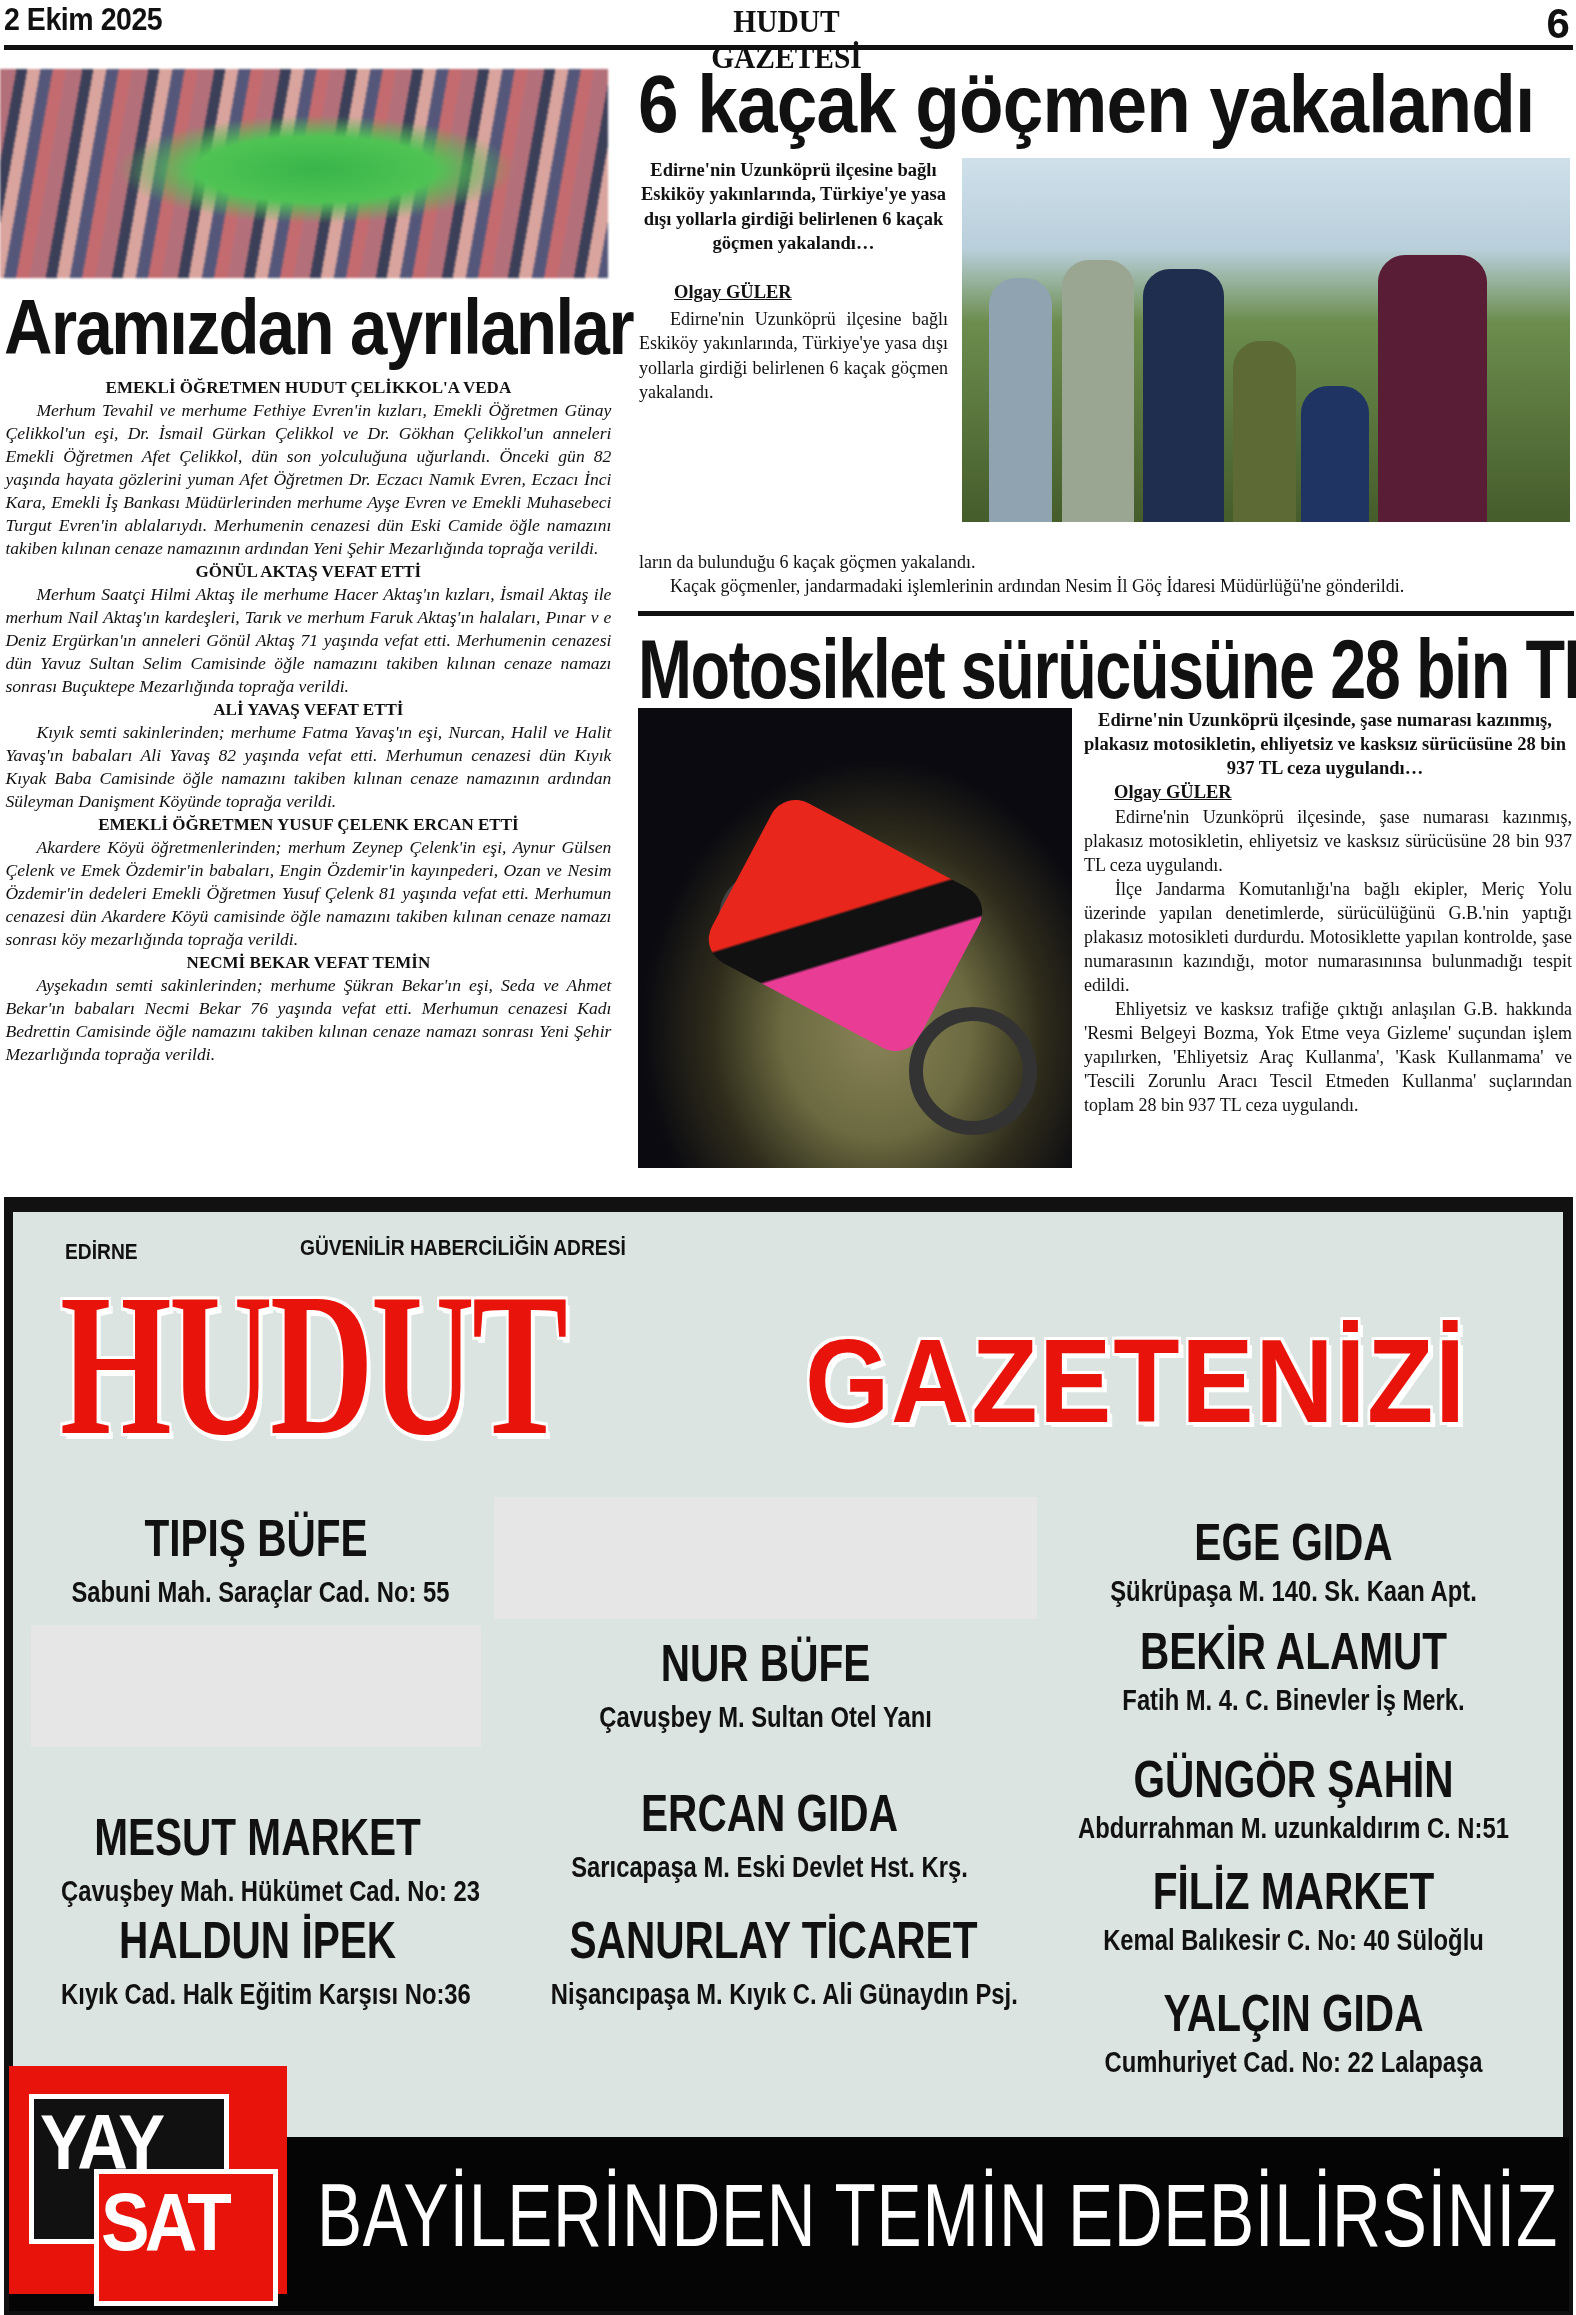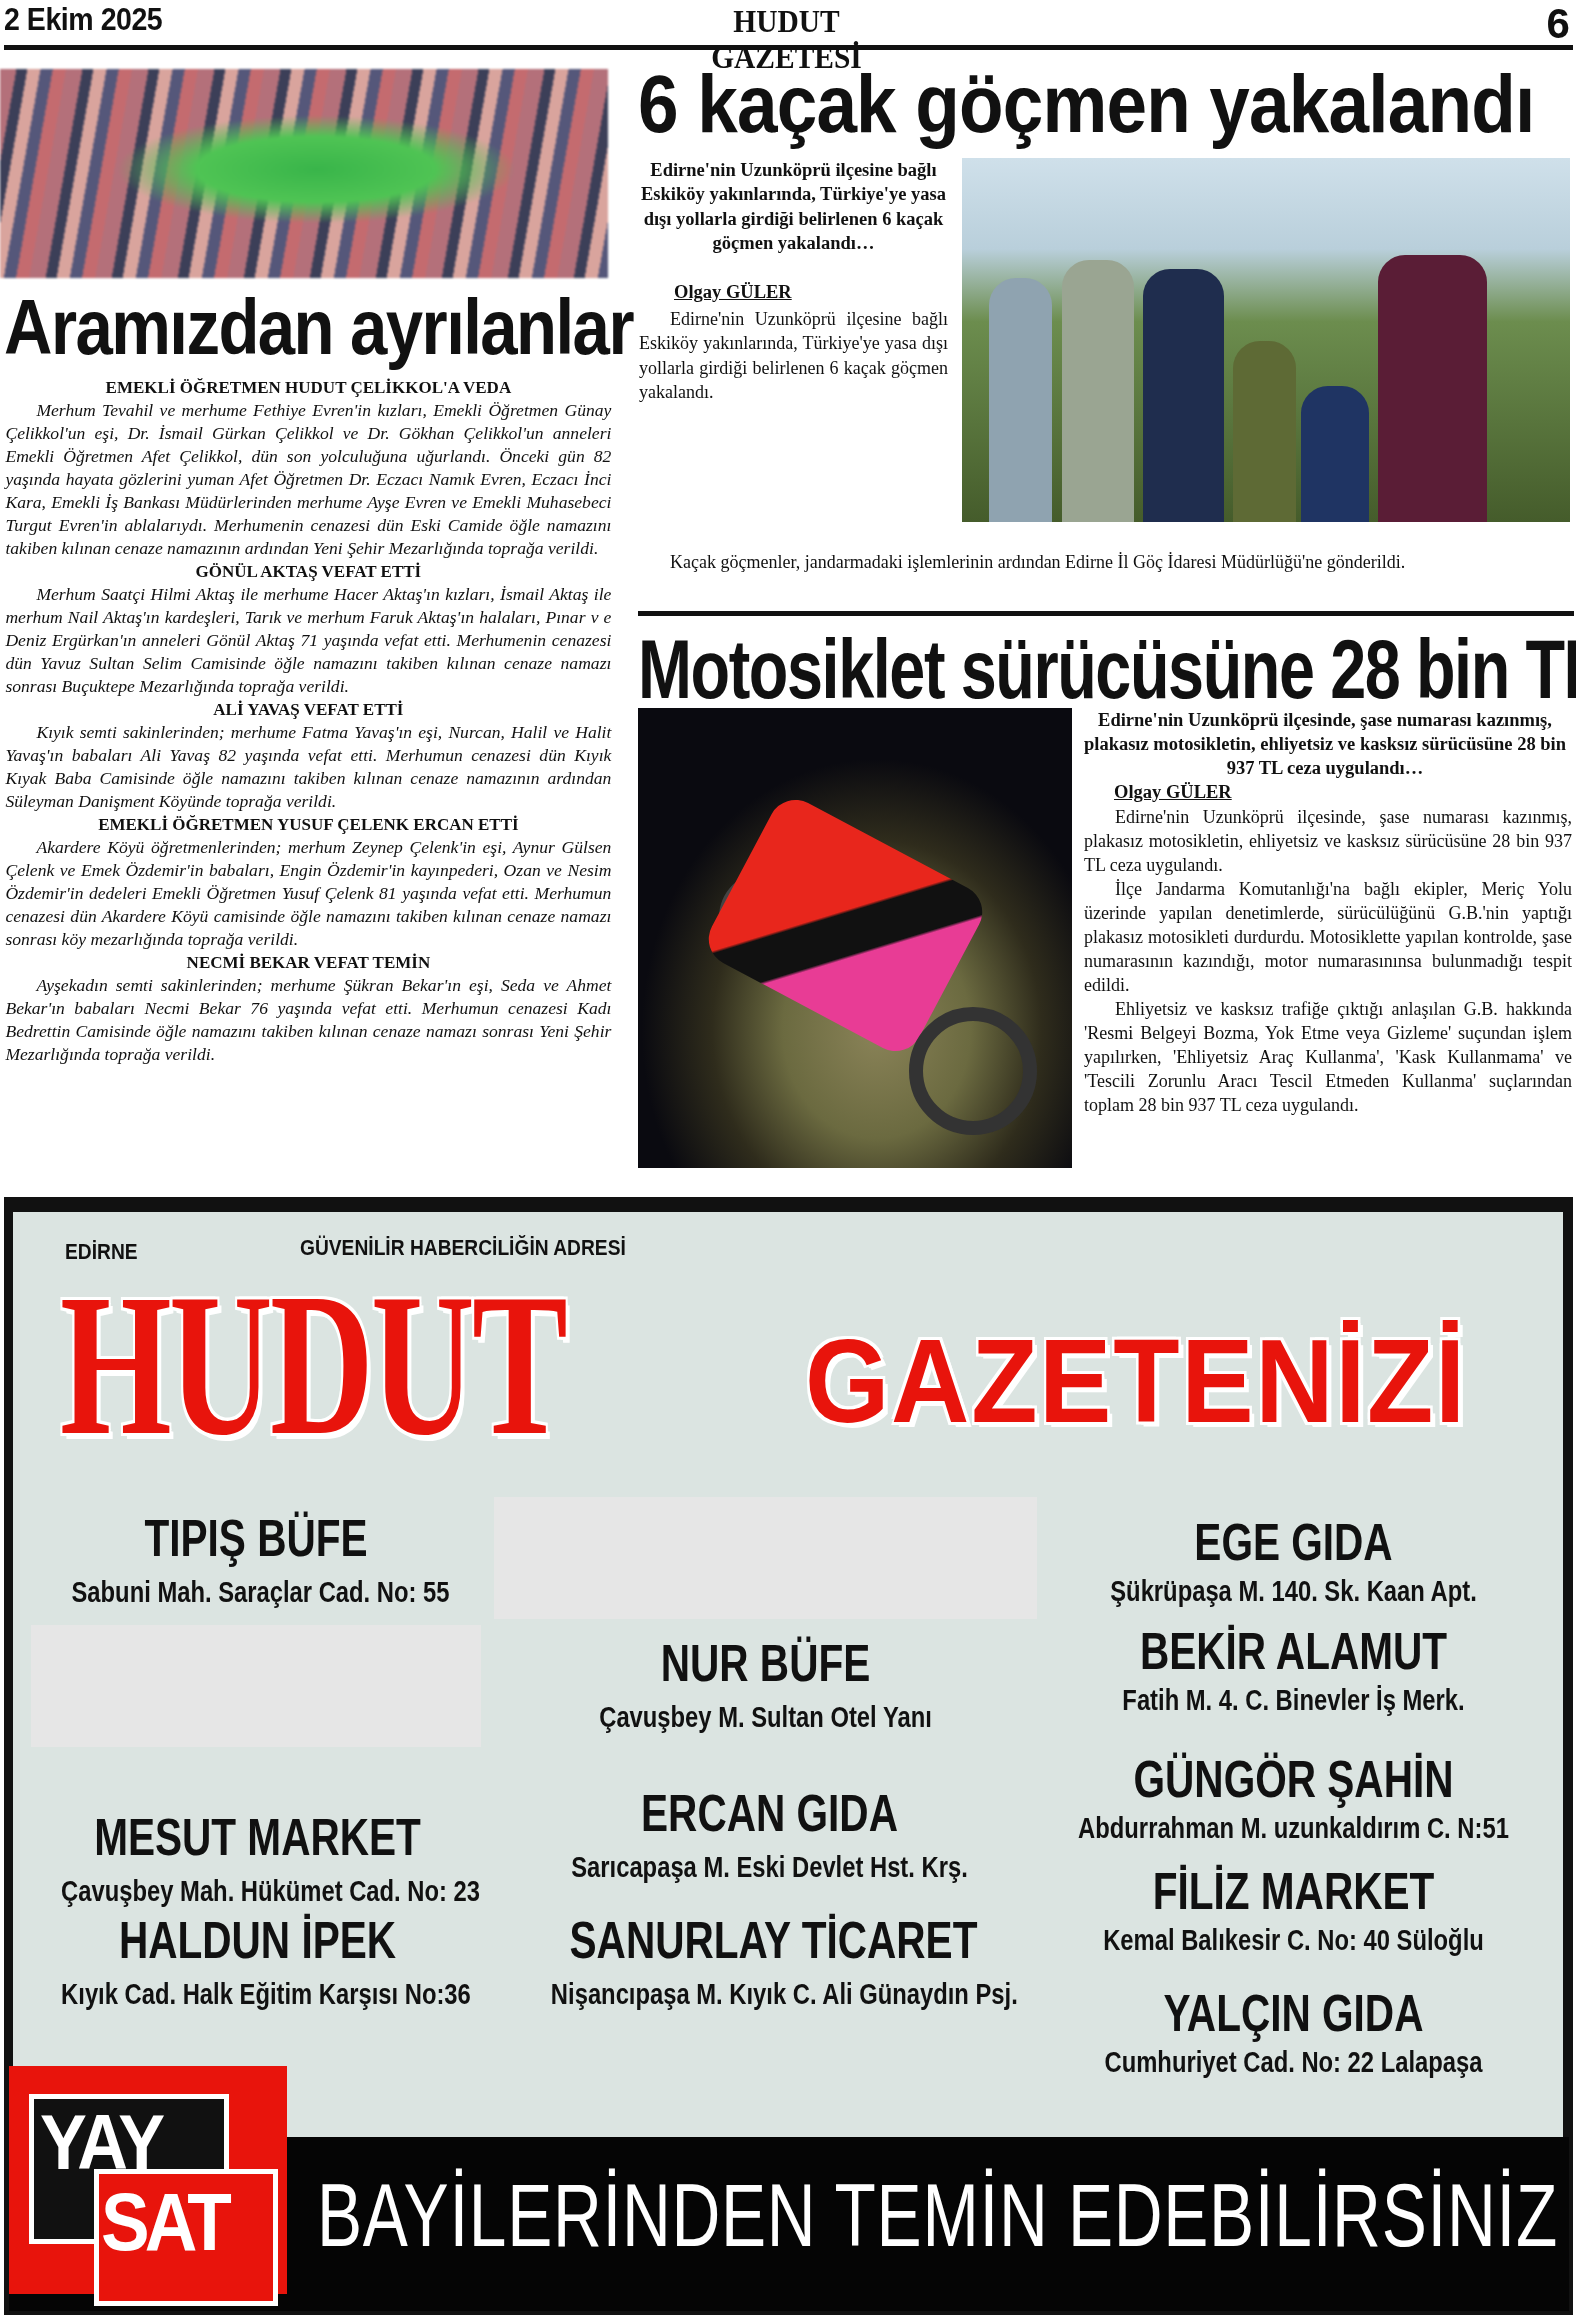--- a/index.html
+++ b/index.html
@@ -100,21 +100,22 @@
   </div>
 </div>
 
 <div id="story1-headline" class="abs sans">6 kaçak göçmen yakalandı</div>
 <div id="story1-lead" class="abs serif">Edirne'nin Uzunköprü ilçesine bağlı Eskiköy yakınlarında, Türkiye'ye yasa dışı yollarla girdiği belirlenen 6 kaçak göçmen yakalandı…</div>
 <div id="story1-byline" class="abs serif">Olgay GÜLER</div>
 <div id="story1-body" class="abs serif">
   <p>Edirne'nin Uzunköprü ilçesine bağlı Eskiköy yakınlarında, Türkiye'ye yasa dışı yollarla girdiği belirlenen 6 kaçak göçmen yakalandı.</p>
 </div>
 <div id="story1-tail" class="abs serif">
-  <p class="ind">Kaçak göçmenler, jandarmadaki işlemlerinin ardından Edirne İl Göç İdaresi Müdürlüğü'ne gönderildi.</p>
+  <p>ların da bulunduğu 6 kaçak göçmen yakalandı.</p>
+  <p class="ind">Kaçak göçmenler, jandarmadaki işlemlerinin ardından Nesim İl Göç İdaresi Müdürlüğü'ne gönderildi.</p>
 </div>
 <div id="migrants-photo" class="abs">
   <div class="person" style="left:27px;width:63px;height:244px;background:#8fa3b0;"></div>
   <div class="person" style="left:100px;width:72px;height:262px;background:#9aa592;"></div>
   <div class="person" style="left:181px;width:81px;height:253px;background:#1f2d4e;"></div>
   <div class="person" style="left:271px;width:63px;height:181px;background:#5e6a35;"></div>
   <div class="person" style="left:339px;width:68px;height:136px;background:#1f3463;"></div>
   <div class="person" style="left:416px;width:109px;height:267px;background:#5a1d36;"></div>
 </div>
 

